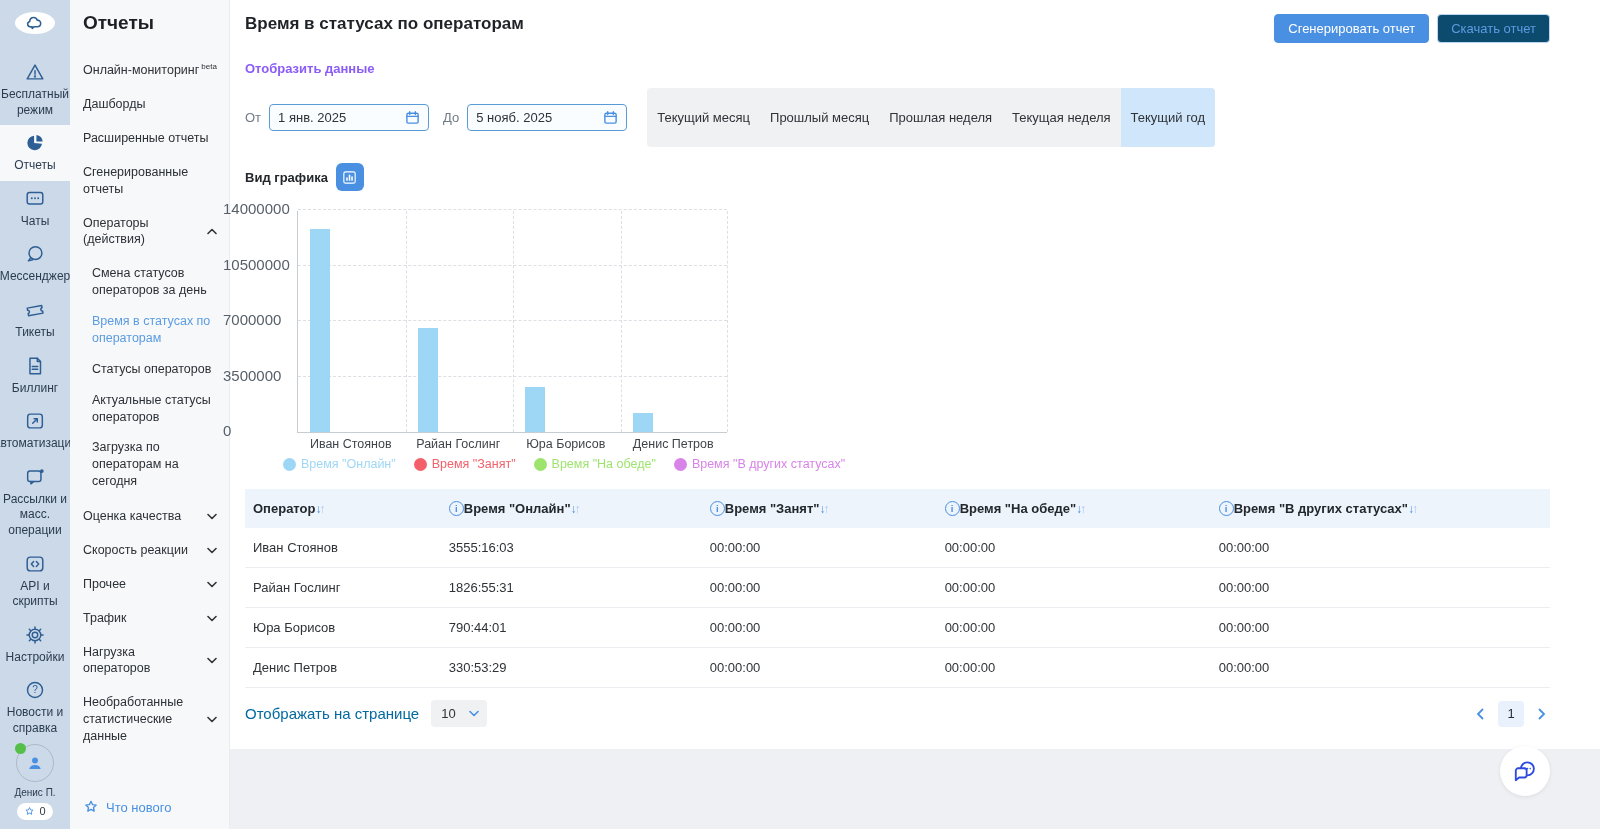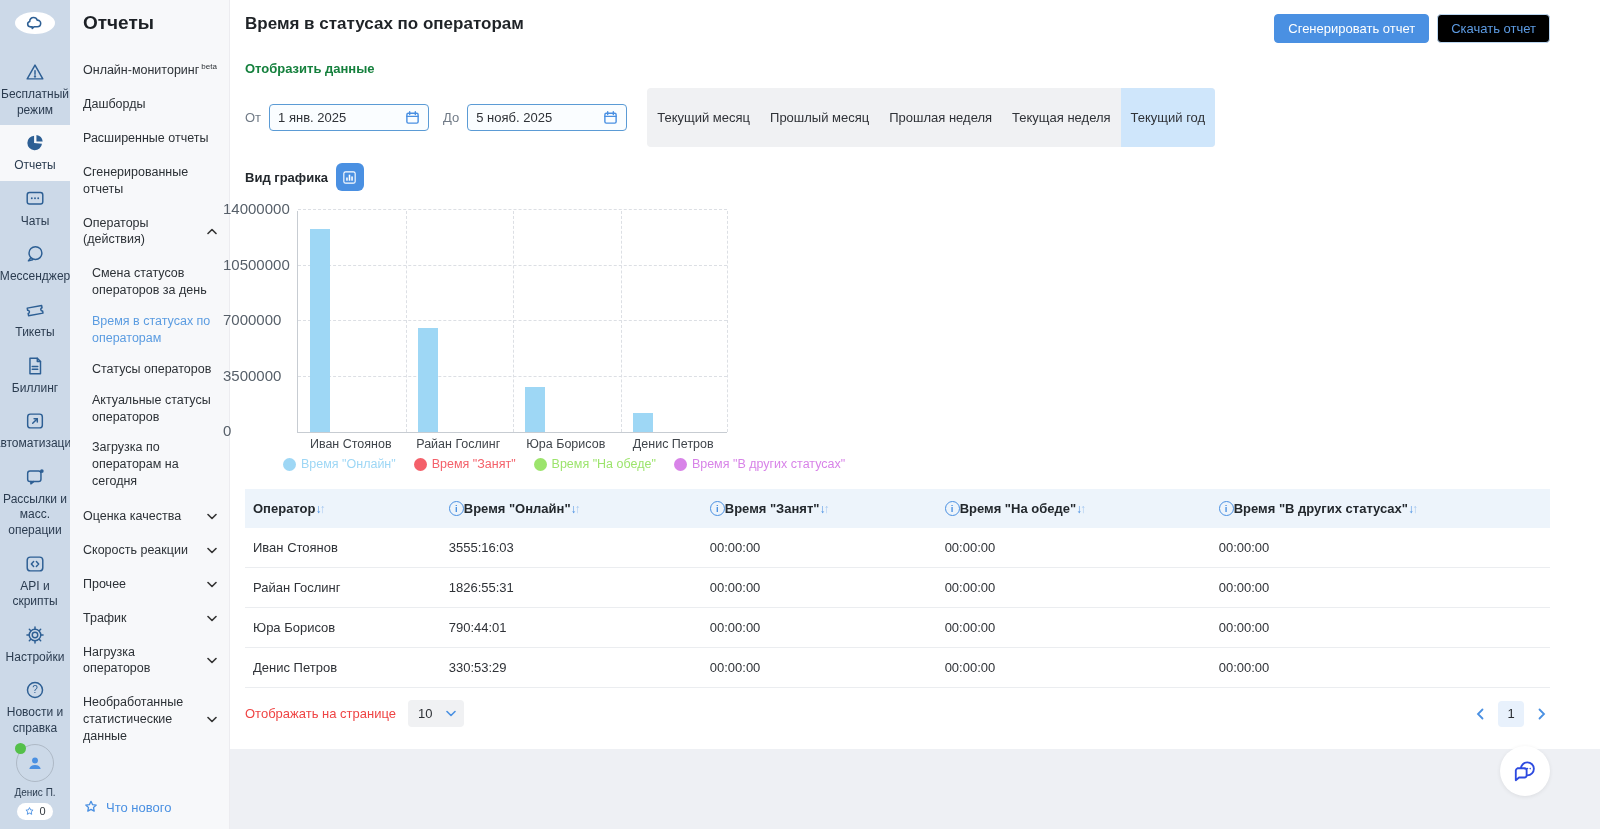--- a/index.html
+++ b/index.html
@@ -31,23 +31,23 @@
   .whats-new { margin-top:auto; display:flex; align-items:center; gap:7px; font-size:13px; color:#4a90e2; cursor:pointer; }
 
   
   .main { flex:1; height:829px; background:#eef0f4; position:relative; display:flex; flex-direction:column; }
   .content-card { background:#fff; padding:14px 50px 12px 15px; }
   .header-row { display:flex; justify-content:space-between; align-items:flex-start; }
   .page-title { font-size:17px; font-weight:bold; color:#1f2327; }
   .header-buttons { display:flex; gap:8px; }
   .btn { font-size:13px; padding:6px 13px; border-radius:4px; cursor:pointer; border:1px solid transparent; font-family:inherit; }
   .btn-primary { background:#4a90e2; color:#fff; border-color:#4a90e2; }
-  .btn-outline { background:#000000; color:#5d9be2; border-color:#bcd7f1; }
-
-  .section-label { font-size:13px; font-weight:bold; color:#15803d; margin:18px 0 12px; }
+  .btn-outline { background:#0c4a6e; color:#5d9be2; border-color:#bcd7f1; }
+
+  .section-label { font-size:13px; font-weight:bold; color:#8b5cf6; margin:18px 0 12px; }
   .filters-row { display:flex; align-items:center; }
   .filter-label { font-size:13px; color:#707a86; margin-right:8px; }
   .date-input { width:160px; height:27px; border:1px solid #5b9bd5; border-radius:4px; background:#fafdff; display:flex; align-items:center; justify-content:space-between; padding:0 8px; font-size:13px; color:#2f3237; margin-right:14px; cursor:text; }
   .seg { display:inline-flex; background:#f0f1f3; border-radius:4px; overflow:hidden; margin-left:6px; }
   .seg-item { padding:22px 10px; font-size:13px; color:#2f3237; white-space:nowrap; cursor:pointer; }
   .seg-item.selected { background:#cfe6fb; }
 
   .viewrow { display:flex; align-items:center; gap:8px; margin-top:16px; }
   .viewrow-label { font-size:13px; font-weight:bold; color:#23282d; }
   .chart-type-btn { width:28px; height:28px; background:#4a90e2; border:none; border-radius:6px; display:flex; align-items:center; justify-content:center; cursor:pointer; }
@@ -73,21 +73,21 @@
   .info-icon { width:15px; height:15px; border:1.3px solid #4a90e2; border-radius:50%; color:#4a90e2; font-size:9.5px; font-weight:bold; display:inline-flex; align-items:center; justify-content:center; flex-shrink:0; font-style:normal; }
   .sort { font-size:12px; letter-spacing:-2px; cursor:pointer; }
   .s-down { color:#4a90e2; }
   .s-up { color:#4a90e2; opacity:.45; }
   tbody td { padding:12px 8px; border-bottom:1px solid #ebedf0; font-size:13px; color:#2f3237; }
   col.c1{width:15%} col.c2{width:20%} col.c3{width:18%} col.c4{width:21%} col.c5{width:26%}
 
   
   .table-footer { display:flex; justify-content:space-between; align-items:center; margin:12px 0 10px; }
   .page-size { display:flex; align-items:center; gap:12px; }
-  .page-size-label { font-size:13px; color:#ef4444; }
+  .page-size-label { font-size:15px; color:#0369a1; }
   .page-size-select { width:56px; height:27px; background:#f0f1f3; border-radius:4px; display:flex; align-items:center; justify-content:space-between; padding:0 8px 0 10px; font-size:13px; color:#2f3237; cursor:pointer; }
   .pager { display:flex; align-items:center; gap:10px; }
   .pg-chev { width:16px; height:16px; display:flex; align-items:center; justify-content:center; cursor:pointer; }
   .pg-num { width:26px; height:26px; background:#e8f1fc; border-radius:4px; display:flex; align-items:center; justify-content:center; font-size:13px; color:#2b2f33; cursor:pointer; }
 
   
   .bottom-space { flex:1; }
   .chat-fab { position:absolute; right:50px; bottom:33px; width:50px; height:50px; border-radius:50%; background:#fff; box-shadow:0 1px 4px rgba(0,0,0,.08); display:flex; align-items:center; justify-content:center; cursor:pointer; }
 </style>
 </head>

